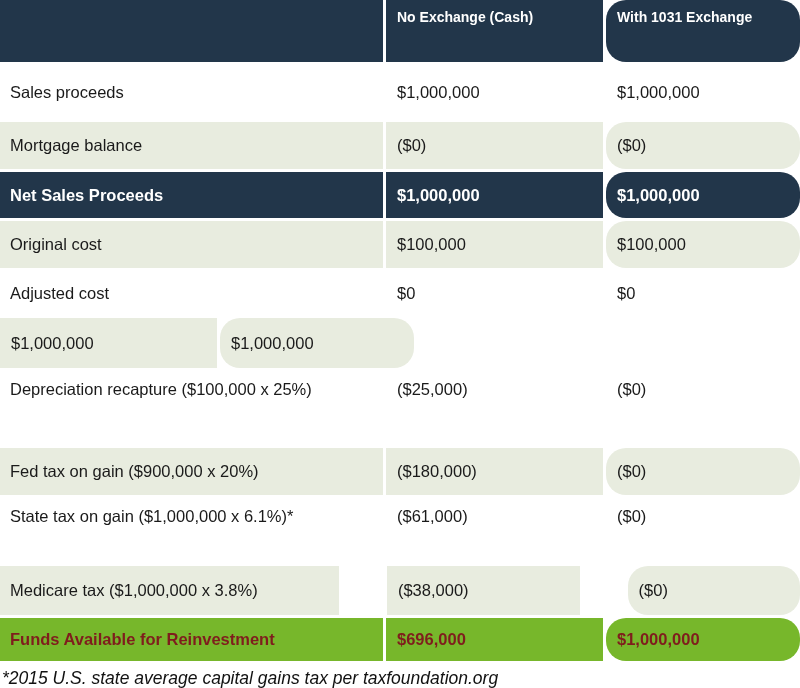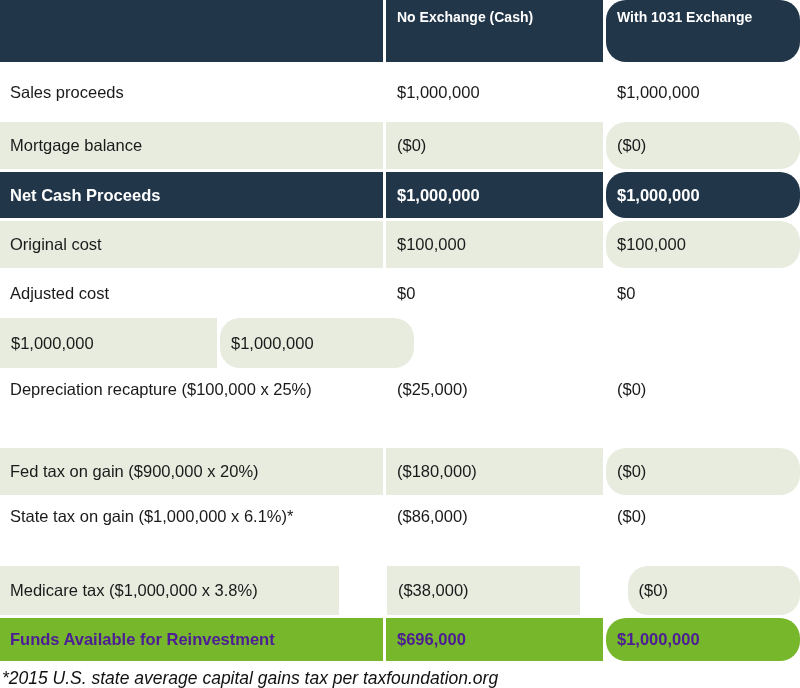--- a/index.html
+++ b/index.html
@@ -21,21 +21,21 @@
     background: #ffffff;
     overflow: hidden;
     white-space: nowrap;
   }
   .c1 { width: 383px; padding-left: 10px; }
   .c2 { width: 217px; padding-left: 11px; }
   .c3 { width: 194px; padding-left: 11px; border-radius: 20px; }
 
   .row.navy  > .cell { background: #22364a; color: #ffffff; font-weight: 700; }
   .row.lt    > .cell { background: #e8ecdf; }
-  .row.green > .cell { background: #77b72b; color: #4c1d95; font-weight: 700; }
+  .row.green > .cell { background: #77b72b; color: #7f1d1d; font-weight: 700; }
   .row.whitebg > .cell { background: #ffffff; }
 
   .row.header > .cell {
     align-items: flex-start;
     padding-top: 9px;
     font-size: 14px;
   }
   .row.top > .cell { align-items: flex-start; padding-top: 12px; }
 
   .h62 { height: 62px; }
@@ -79,21 +79,21 @@
 
   <div class="row lt h47">
     <div class="cell c1">Mortgage balance</div>
     <div class="cell c2">($0)</div>
     <div class="cell c3">($0)</div>
   </div>
 
   <div class="gap3"></div>
 
   <div class="row navy h46">
-    <div class="cell c1">Net Cash Proceeds</div>
+    <div class="cell c1">Net Sales Proceeds</div>
     <div class="cell c2">$1,000,000</div>
     <div class="cell c3">$1,000,000</div>
   </div>
 
   <div class="gap3"></div>
 
   <div class="row lt h47">
     <div class="cell c1">Original cost</div>
     <div class="cell c2">$100,000</div>
     <div class="cell c3">$100,000</div>
@@ -117,21 +117,21 @@
   </div>
 
   <div class="row lt h47">
     <div class="cell c1">Fed tax on gain ($900,000 x 20%)</div>
     <div class="cell c2">($180,000)</div>
     <div class="cell c3">($0)</div>
   </div>
 
   <div class="row whitebg top h71">
     <div class="cell c1">State tax on gain ($1,000,000 x 6.1%)*</div>
-    <div class="cell c2">($86,000)</div>
+    <div class="cell c2">($61,000)</div>
     <div class="cell c3">($0)</div>
   </div>
 
   <div class="row lt h49">
     <div class="cell c1">Medicare tax ($1,000,000 x 3.8%)</div>
     <div class="cell c2">($38,000)</div>
     <div class="cell c3">($0)</div>
   </div>
 
   <div class="gap3"></div>

